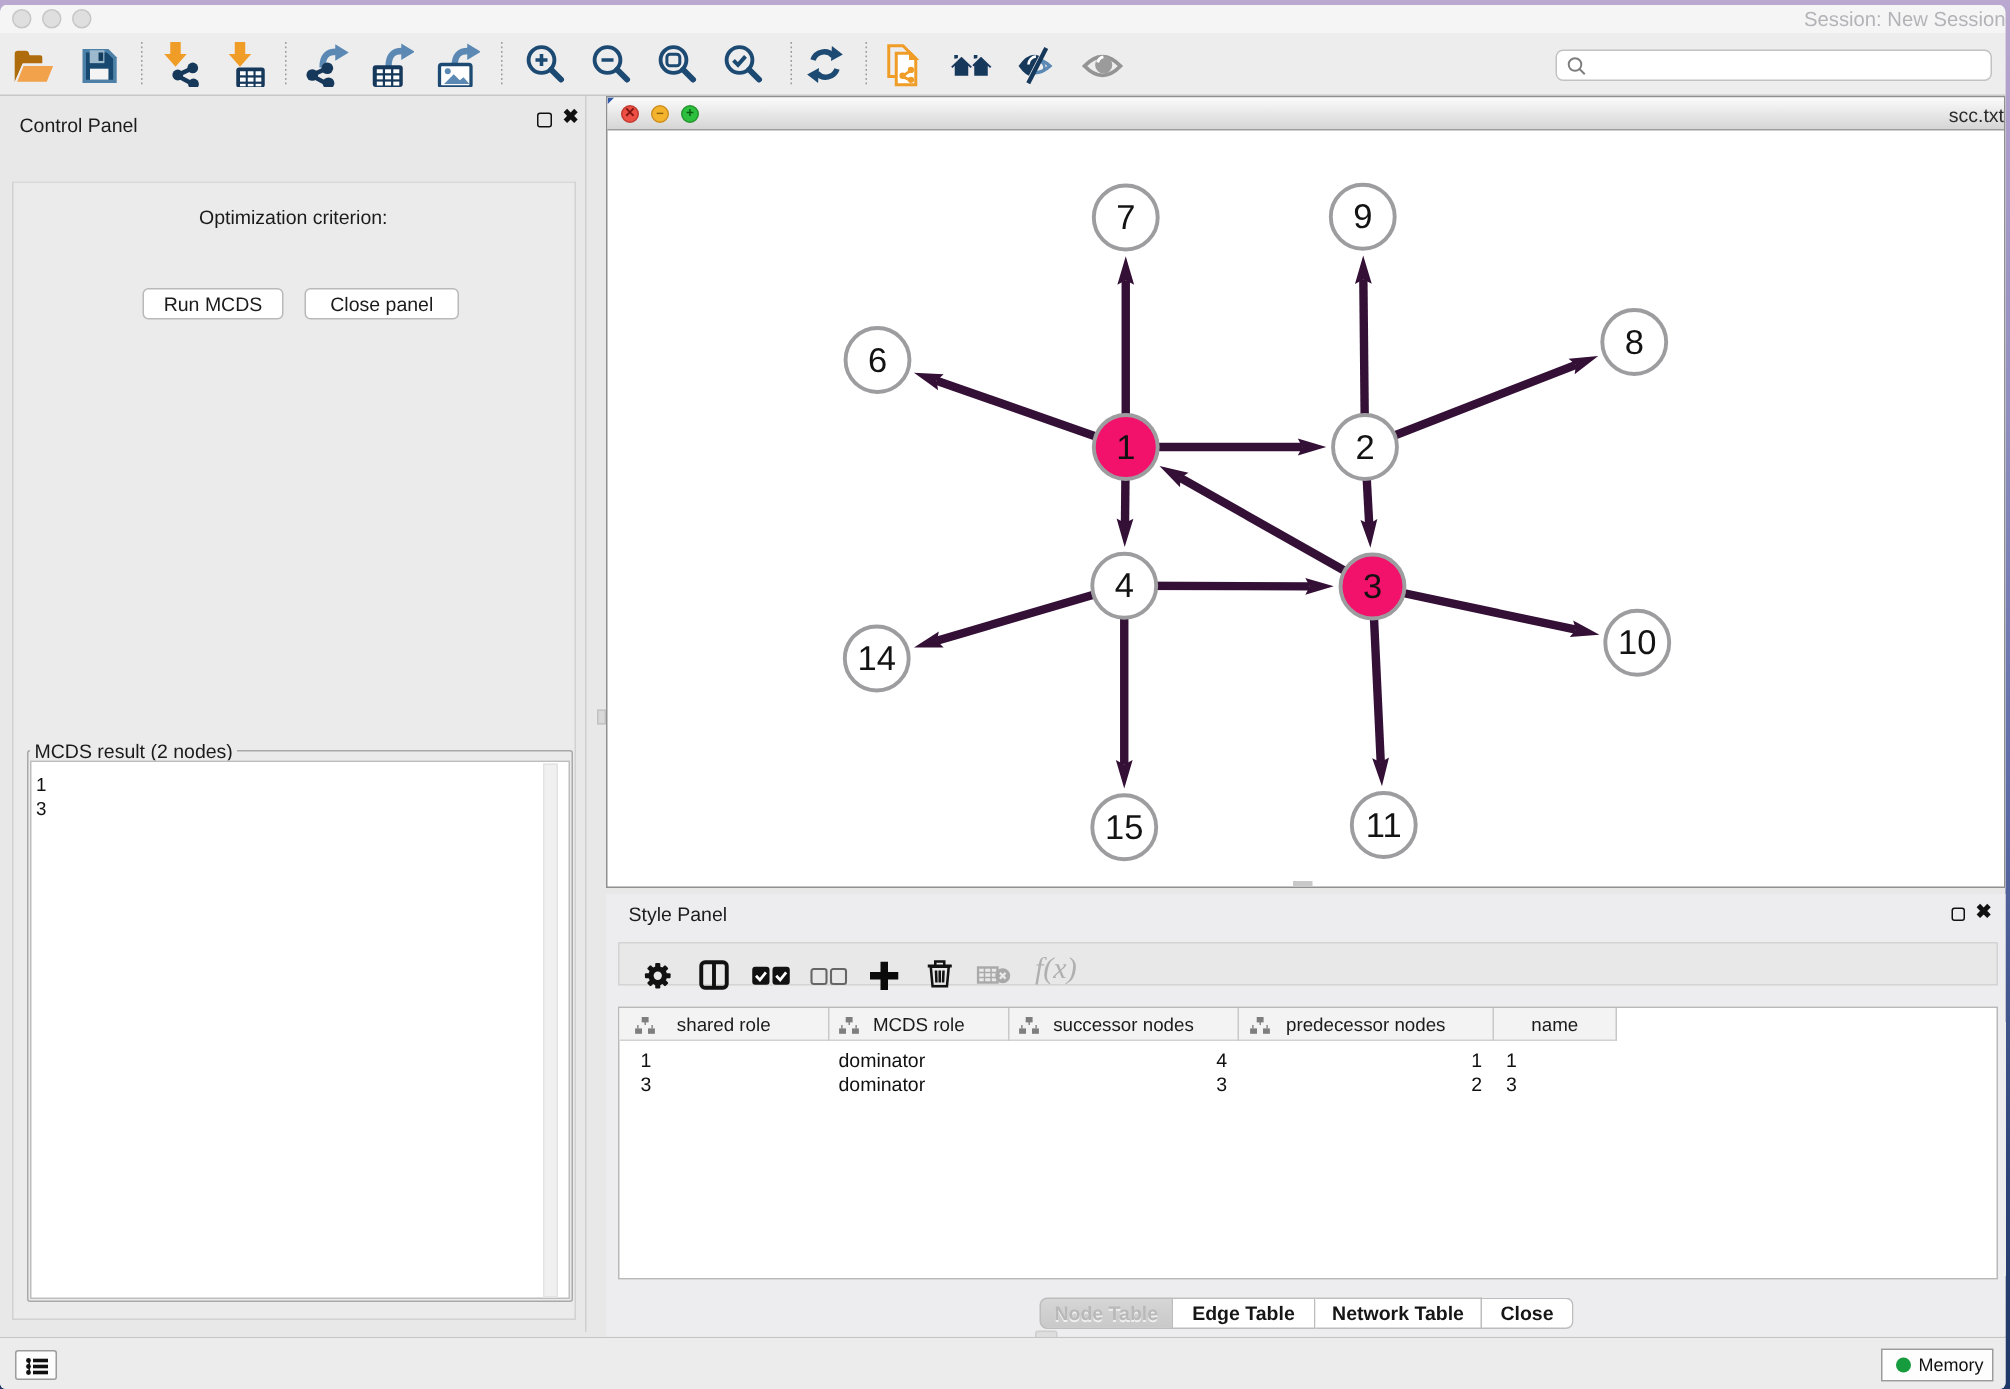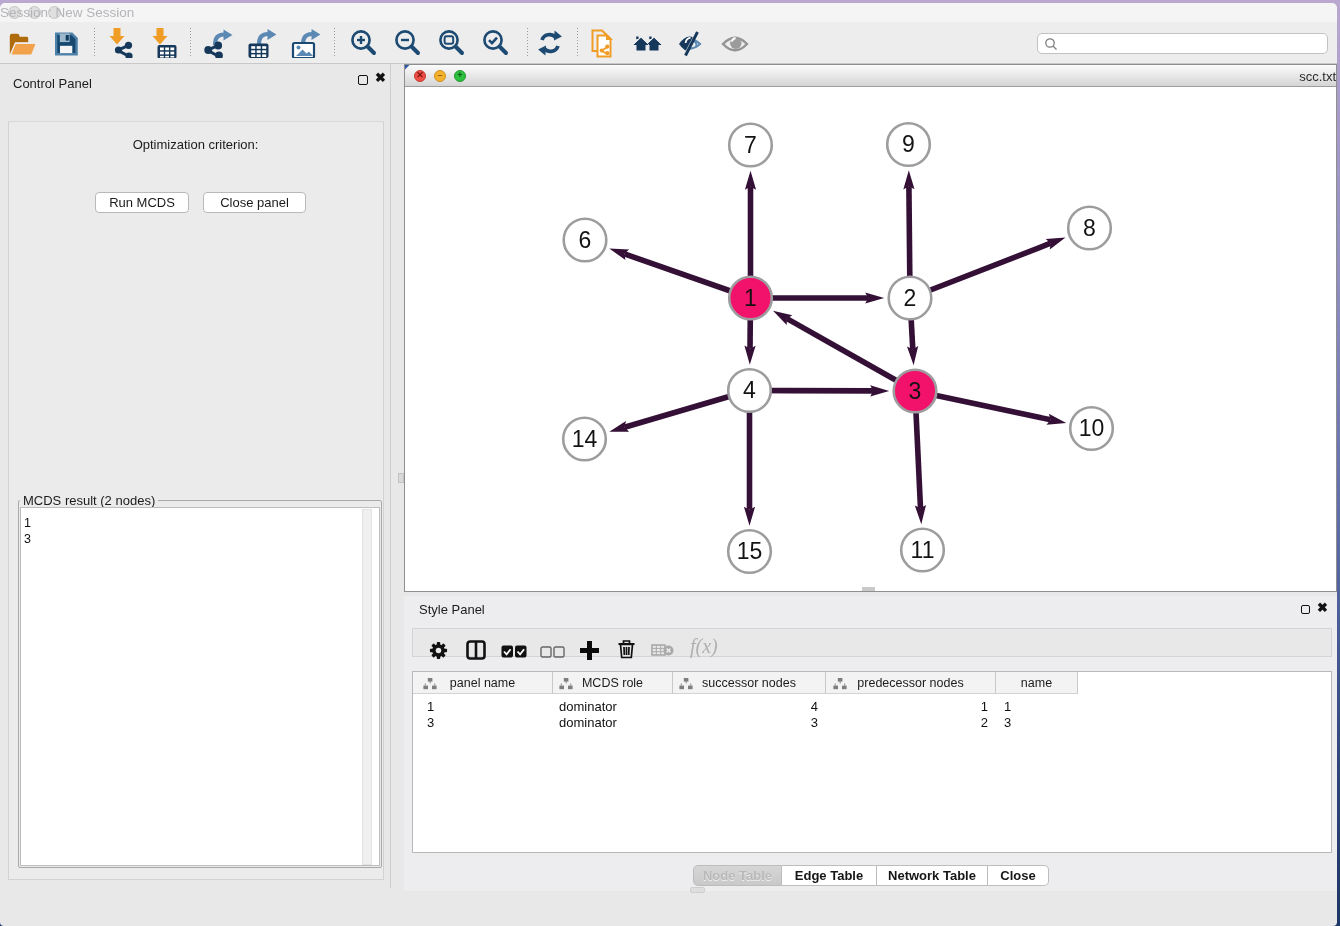--- a/index.html
+++ b/index.html
@@ -6,21 +6,21 @@
 .abs { position:absolute; }
 .vsep { position:absolute; top:6px; height:30px; width:1px;
   background-image:linear-gradient(#9a9a9a 33%, rgba(0,0,0,0) 0%); background-size:1px 3px; }
 </style></head><body>
 <div class="abs" style="left:0;top:3px;width:1337px;height:923px;background:#e9e8e9;border-radius:5px 5px 4px 4px;overflow:hidden;will-change:transform">
 
   <div class="abs" style="left:0;top:0;width:100%;height:19px;background:#f6f5f6;border-radius:5px 5px 0 0;">
     <div class="abs" style="left:8px;top:3px;width:13px;height:13px;border-radius:50%;background:#dfdfdf;border:1px solid #c6c6c6"></div>
     <div class="abs" style="left:28px;top:3px;width:13px;height:13px;border-radius:50%;background:#dfdfdf;border:1px solid #c6c6c6"></div>
     <div class="abs" style="left:48px;top:3px;width:13px;height:13px;border-radius:50%;background:#dfdfdf;border:1px solid #c6c6c6"></div>
-    <div class="abs" style="left:0;top:0;width:100%;height:19px;line-height:20px;text-align:left;font-size:13.5px;color:#b4b4b8">Session: New Session</div>
+    <div class="abs" style="left:0;top:0;width:100%;height:19px;line-height:20px;text-align:right;font-size:13.5px;color:#b4b4b8">Session: New Session</div>
   </div>
 
   <div class="abs" style="left:0;top:19px;width:100%;height:42px;background:#eeedee;border-bottom:1px solid #c8c8c8">
     <svg style="position:absolute;left:8px;top:6px" width="30" height="30" viewBox="0 0 30 30">
         <path fill="#ae6c0d" d="M1.8 26.5 L1.8 8 Q1.8 5.8 4 5.8 L9.3 5.8 Q10.8 5.8 11.2 7.2 L11.7 8.8 L18.8 8.8 Q20.2 8.8 20.2 10.2 L20.2 14.2 L7.2 14.2 Z"></path>
         <path fill="#f2a24a" stroke="#eeedee" stroke-width="1.2" d="M7.3 15.4 L28.3 15.4 L23.6 27.1 L2.6 27.1 Z"></path>
       </svg>
       <svg style="position:absolute;left:51px;top:6px" width="30" height="30" viewBox="0 0 30 30">
         <path fill="#4e81a8" d="M4 4.6 H21.3 L26.8 10.1 V27.4 H4 Z"></path>
         <path fill="#17486f" d="M6.3 7 H20.3 L24.4 11.1 V25.1 H6.3 Z"></path>
@@ -327,21 +327,21 @@
             </g>
             <circle cx="17.5" cy="7.5" r="5" fill="#a9a9a9"></circle>
             <path d="M15.6 5.6l3.8 3.8M19.4 5.6l-3.8 3.8" stroke="#e9e9e9" stroke-width="1.5"></path>
           </svg></div>
       <div class="abs" style="left:277px;top:6px;font-family:'Liberation Serif',serif;font-style:italic;font-size:20px;color:#b0b0b0">f(x)</div>
     </div>
 
     <div class="abs" style="left:8px;top:75px;width:920px;height:182px;background:#fff;border:1px solid #b9b9b9">
       <div class="abs" style="left:0;top:0;height:22px;width:665px;background:#f3f3f3;border-bottom:1px solid #d2d2d2"></div>
       <div class="abs" style="left:0;top:0;height:22px;width:919px;font-size:12.5px;color:#1b1b1b">
-        <div class="abs" style="left:0;top:0;width:140px;height:22px;border-right:1px solid #c9c9c9;text-align:center;line-height:22px">panel name</div>
+        <div class="abs" style="left:0;top:0;width:140px;height:22px;border-right:1px solid #c9c9c9;text-align:center;line-height:22px">shared role</div>
         <div class="abs" style="left:140px;top:0;width:120px;height:22px;border-right:1px solid #c9c9c9;text-align:center;line-height:22px">MCDS role</div>
         <div class="abs" style="left:260px;top:0;width:153px;height:22px;border-right:1px solid #c9c9c9;text-align:center;line-height:22px">successor nodes</div>
         <div class="abs" style="left:413px;top:0;width:170px;height:22px;border-right:1px solid #c9c9c9;text-align:center;line-height:22px">predecessor nodes</div>
         <div class="abs" style="left:583px;top:0;width:82px;height:22px;border-right:1px solid #c9c9c9;text-align:center;line-height:22px">name</div>
         <div class="abs" style="left:10px;top:6px"><svg width="14" height="12" viewBox="0 0 14 12">
               <g fill="#7e7e7e">
                 <rect x="4.8" y="0" width="4.6" height="3.6"></rect>
                 <rect x="0.4" y="7.6" width="4.6" height="3.6"></rect>
                 <rect x="9" y="7.6" width="4.6" height="3.6"></rect>
                 <path d="M6.7 3.4h0.9v2h-4.9v2.2h-0.9V5.4h10.4v2.2h-0.9V5.4h-4.6z"></path>
@@ -388,12 +388,29 @@
 
     <div class="abs" style="left:289px;top:269px;height:21px;font-size:13px;font-weight:700;color:#161616;text-align:center">
       <div class="abs" style="left:0;top:0;width:89px;height:21px;background:linear-gradient(#d6d6d6,#c9c9c9);border:1px solid #bdbdbd;border-radius:5px 0 0 5px;line-height:20px;color:#b9b9b9;text-shadow:0 1px 0 #f0f0f0">Node Table</div>
       <div class="abs" style="left:89px;top:0;width:95px;height:21px;background:#fff;border:1px solid #bdbdbd;border-left:none;line-height:20px">Edge Table</div>
       <div class="abs" style="left:184px;top:0;width:111px;height:21px;background:#fff;border:1px solid #bdbdbd;border-left:none;line-height:20px">Network Table</div>
       <div class="abs" style="left:295px;top:0;width:61px;height:21px;background:#fff;border:1px solid #bdbdbd;border-left:none;border-radius:0 5px 5px 0;line-height:20px">Close</div>
     </div>
   </div>
   <div class="abs" style="left:690px;top:884px;width:15px;height:6px;background:#dedede;border:1px solid #cecece;border-radius:2px"></div>
 
+  <div class="abs" style="left:0;top:888px;width:100%;height:35px;background:#ececec;border-top:1px solid #c4c4c4">
+    <div class="abs" style="left:10px;top:8px;width:28px;height:20px;background:#fdfdfd;border:1px solid #9c9c9c;border-radius:2px">
+      <svg style="position:absolute;left:6px;top:4px" width="15" height="12" viewBox="0 0 15 12">
+          <g fill="#111">
+            <circle cx="2" cy="2" r="1.6"></circle>
+            <circle cx="2" cy="6" r="1.6"></circle>
+            <circle cx="2" cy="10" r="1.6"></circle>
+            <rect x="2" y="1.4" width="1" height="9"></rect>
+            <rect x="5" y="0.8" width="10" height="2.4"></rect>
+            <rect x="5" y="4.8" width="10" height="2.4"></rect>
+            <rect x="5" y="8.8" width="10" height="2.4"></rect>
+          </g>
+        </svg>
+    </div>
+    <div class="abs" style="left:1254px;top:7px;width:75px;height:22px;background:#fdfdfd;border:1px solid #9b9b9b;border-radius:0;font-size:12px;color:#111;line-height:21px">
+      <span style="display:inline-block;width:10px;height:10px;border-radius:50%;background:#169c3e;margin:0 5px 0 9px;vertical-align:-1px"></span>Memory</div>
+  </div>
 </div>
 </body></html>

